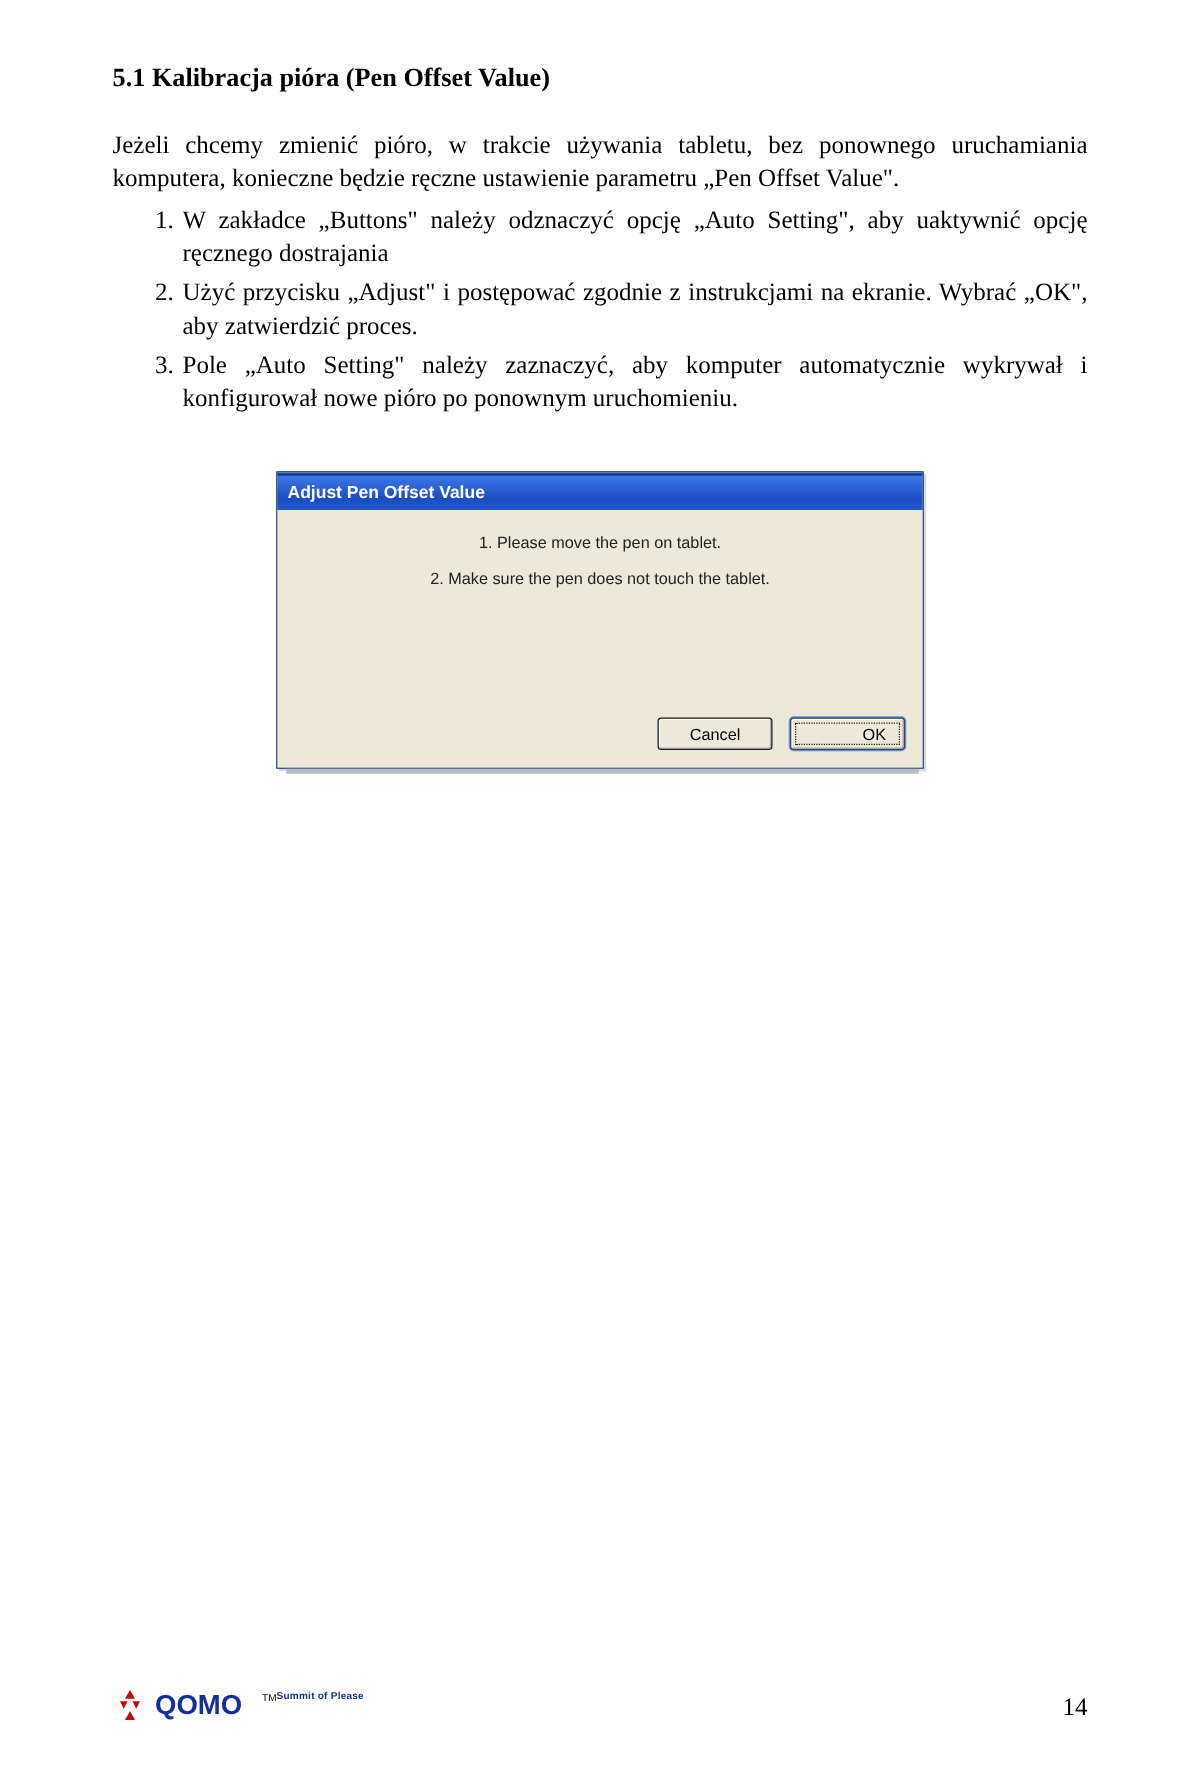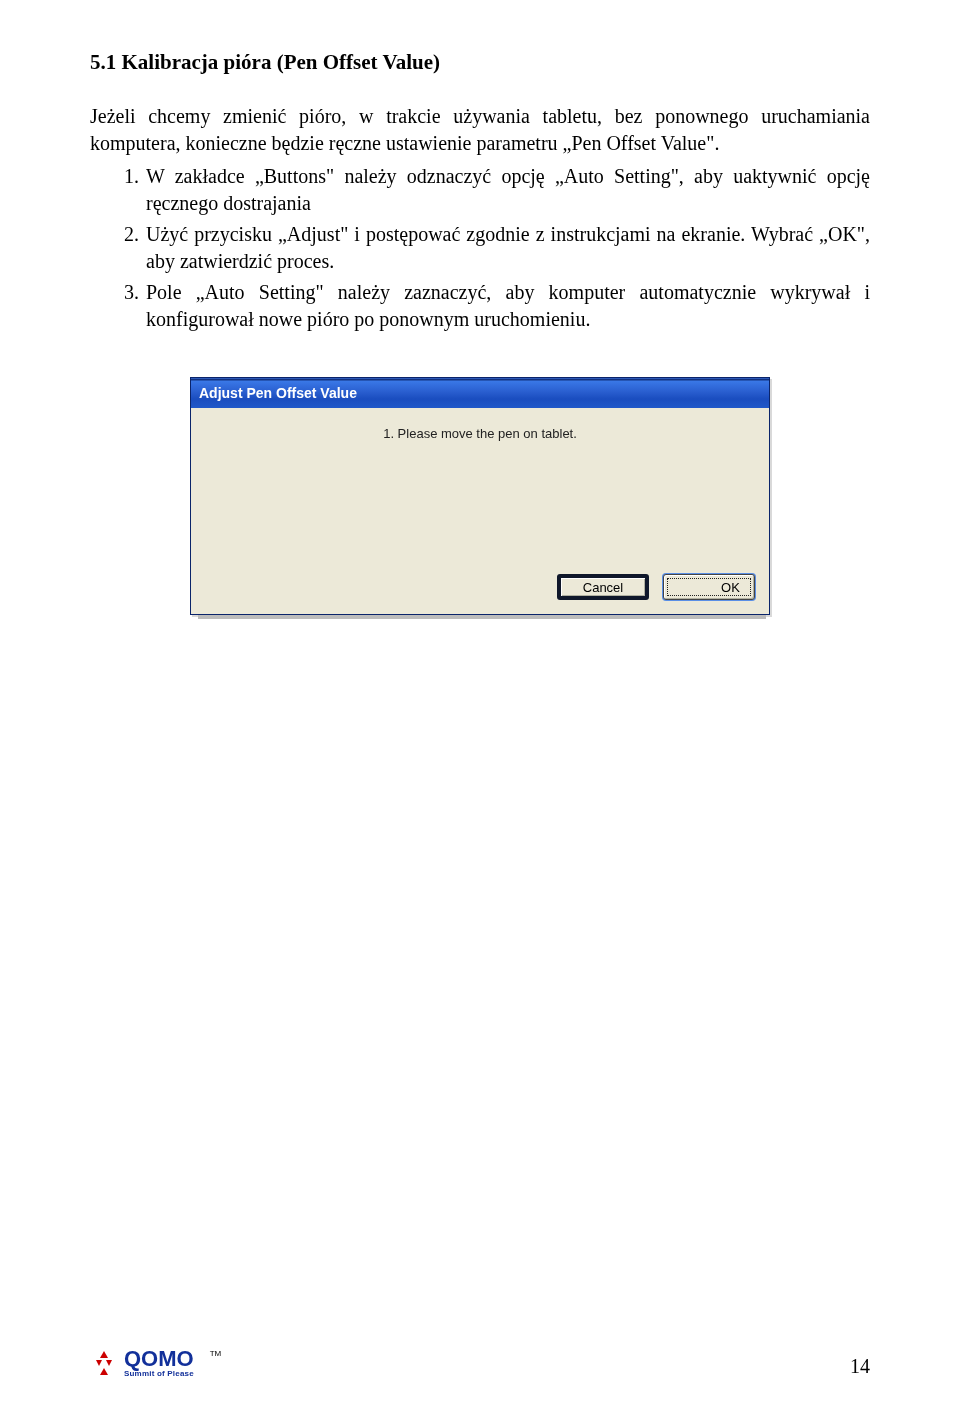--- a/index.html
+++ b/index.html
@@ -34,21 +34,21 @@
     position: relative;
     padding-left: 22px;
   }
   .list li .num {
     position: absolute;
     left: 0;
   }
   
   .dialog-wrap {
     margin: 44px auto 0;
-    width: 580px;
+    width: 518px;
   }
   .dialog {
     border: 1px solid #0a246a;
     background: #ece9d8;
     font-family: Tahoma, Arial, sans-serif;
     font-size: 13px;
     color: #000;
     box-shadow: 2px 2px 0 rgba(0,0,0,0.15);
   }
   .titlebar {
@@ -81,21 +81,21 @@
     gap: 14px;
     padding: 6px 14px 14px 14px;
     background: #ece9d8;
   }
   .btn {
     min-width: 92px;
     height: 26px;
     font-family: Tahoma, Arial, sans-serif;
     font-size: 13px;
     background: #ece9d8;
-    border: 4px solid #0f172a;
+    border: 1px solid #0f172a;
     border-radius: 3px;
     display: flex;
     align-items: center;
     justify-content: center;
     box-shadow: inset 1px 1px 0 #fff, inset -1px -1px 0 #b0b0a0;
   }
   .btn.default {
     border: 1px solid #444;
     outline: 1px dotted #222;
     outline-offset: -5px;
@@ -122,21 +122,21 @@
     align-items: center;
     gap: 6px;
   }
   .logo-mark {
     position: relative;
     width: 28px;
     height: 28px;
   }
   .logo-text-wrap {
     display: flex;
-    flex-direction: column;
+    flex-direction: row;
     line-height: 1;
   }
   .logo-text {
     font-family: Arial Black, Arial, sans-serif;
     font-weight: 900;
     font-size: 22px;
     color: #12309a;
     display: flex;
     align-items: flex-start;
   }
@@ -181,20 +181,21 @@
   </li>
 </ol>
 
 <div class="dialog-wrap">
   <div class="dialog">
     <div class="titlebar">
       <span>Adjust Pen Offset Value</span>
     </div>
     <div class="dialog-body">
       <div class="dialog-line">1. Please move the pen on tablet.</div>
+      <div class="dialog-line">2. Make sure the pen does not touch the tablet.</div>
     </div>
     <div class="dialog-buttons">
       <div class="btn">Cancel</div>
       <div class="btn default">OK</div>
     </div>
   </div>
   <div class="dialog-bottom-shadow"></div>
 </div>
 
 <div class="footer">

